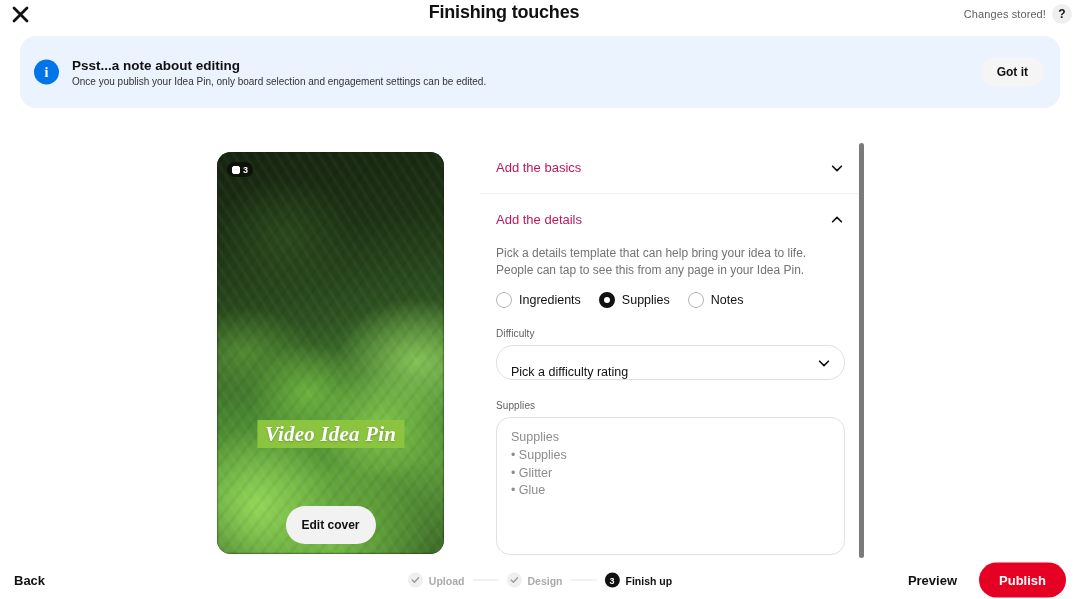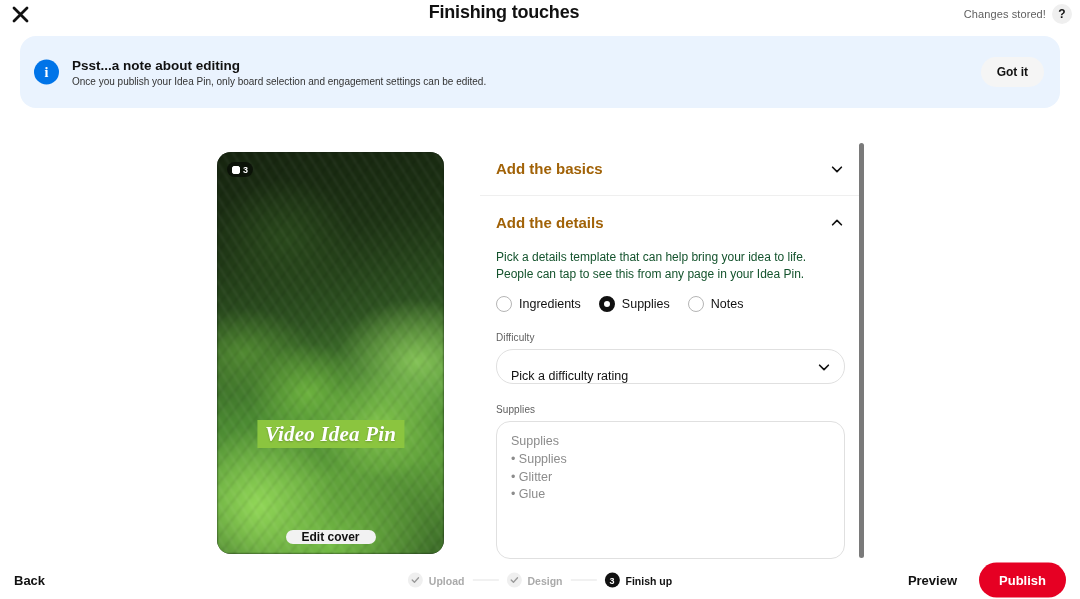--- a/index.html
+++ b/index.html
@@ -120,44 +120,44 @@
     font-family:"Liberation Serif", serif;
     font-style:italic; font-weight:700; font-size:21px;
     color:#ffffff; white-space:nowrap;
     letter-spacing:0.2px;
     text-shadow:0 1px 2px rgba(0,0,0,.22);
     line-height:1.15;
   }
   .edit-cover {
     position:absolute; left:50%; bottom:10px; transform:translateX(-50%);
     background:#f2f2f2; border:none; border-radius:20px;
-    padding:0 16px; font-size:12px; font-weight:700; color:#111;
+    padding:12px 16px; font-size:12px; font-weight:700; color:#111;
     cursor:pointer; white-space:nowrap;
     font-family:"Liberation Sans", sans-serif;
   }
 
   
   .form-panel {
     position:absolute; left:478px; top:22px;
     width:384px; height:418px;
     overflow:hidden;
   }
   .accordion-section { background:#fff; }
   .acc-header {
     display:flex; align-items:center; justify-content:space-between;
     padding:18px 18px;
     cursor:pointer;
   }
-  .acc-title { font-size:15px; font-weight:700; color:#a16207; }
+  .acc-title { font-size:13px; font-weight:400; color:#be185d; }
   .chev { width:14px; height:14px; flex:0 0 14px; }
   .divider { height:1px; background:#efefef; margin:0 2px; }
 
   .acc-body { padding:0 18px 10px 18px; }
   .helper-text {
-    font-size:12px; line-height:1.38; color:#14532d; margin-bottom:14px;
+    font-size:12px; line-height:1.38; color:#737373; margin-bottom:14px;
     max-width:342px;
   }
 
   .radio-row { display:flex; align-items:flex-start; gap:18px; margin-bottom:20px; }
   .radio-opt { display:flex; align-items:center; gap:7px; cursor:pointer; }
   .radio-dot {
     width:16px; height:16px; border-radius:50%;
     border:1.6px solid #b5b5b5; background:#fff;
     flex:0 0 16px;
   }

